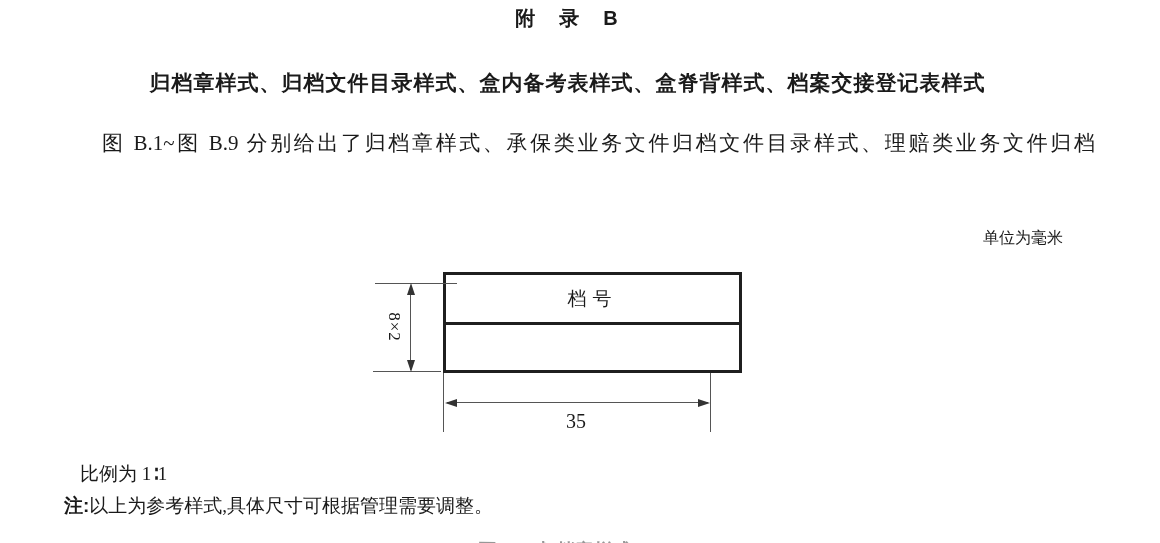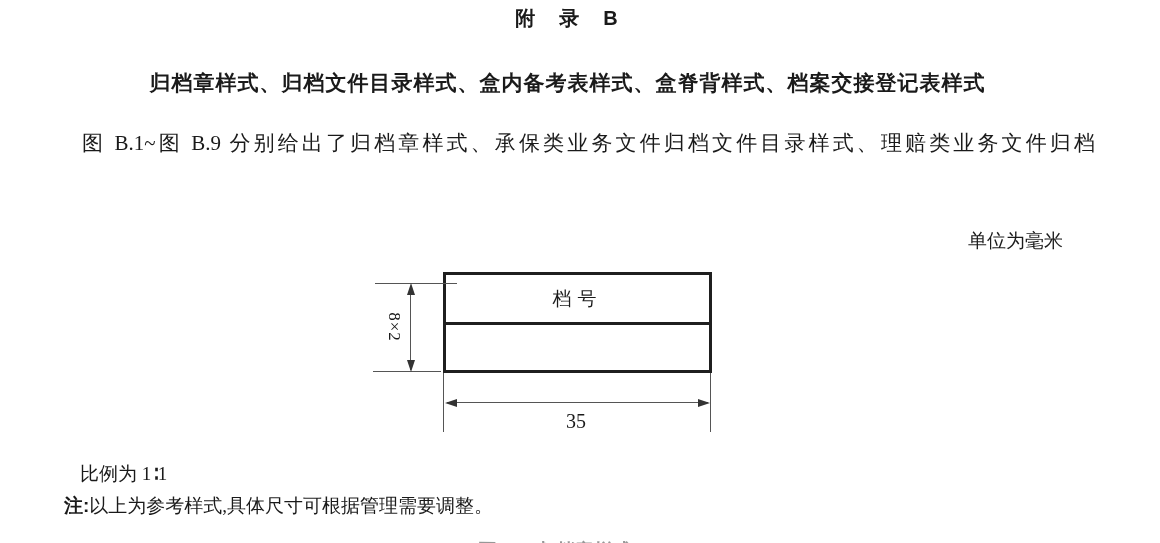--- a/index.html
+++ b/index.html
@@ -9,27 +9,27 @@
     font-family:"Liberation Serif","DejaVu Serif",serif;
     border-radius:20px;
   }
   .sans{font-family:"Liberation Sans","DejaVu Sans",sans-serif;}
   .abs{position:absolute;}
   .center-col{left:40px;width:1055px;text-align:center;}
   .doc-title{top:5px;font-size:20px;font-weight:bold;letter-spacing:2px;}
   .doc-subtitle{top:35px;font-size:19px;font-weight:bold;}
   .doc-heading{top:69px;font-size:21px;font-weight:bold;letter-spacing:1px;}
   .paragraph{left:40px;width:1055px;top:124px;font-size:21px;line-height:38px;}
-  .pline{text-align:justify;}
+  .pline{text-align:justify;margin-left:20px;}
   .pl-just{text-align-last:justify;}
   .pl-indent{text-indent:42px;}
-  .unit-note{top:228px;right:97px;font-size:19px;}
+  .unit-note{top:228px;right:97px;font-size:16px;}
   
   .box{
-    left:443px;top:272px;width:269px;height:101px;box-sizing:border-box;
+    left:443px;top:272px;width:299px;height:101px;box-sizing:border-box;
     border:3px solid #1f1f1f;background:#fff;
   }
   .box-row1{
     height:47px;border-bottom:3px solid #1f1f1f;
     display:flex;align-items:center;justify-content:center;
     font-size:19px;letter-spacing:6px;
   }
   .thin{background:#555555;}
   .ext-top{left:375px;top:283px;width:82px;height:1px;}
   .ext-bottom{left:373px;top:371px;width:68px;height:1px;}

